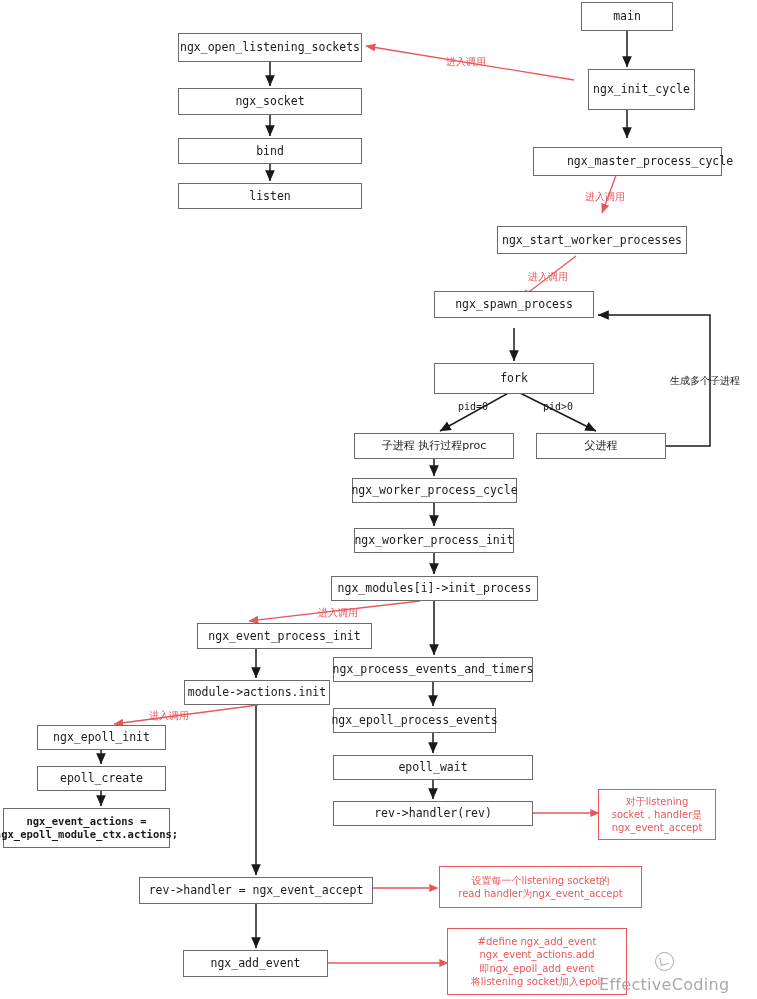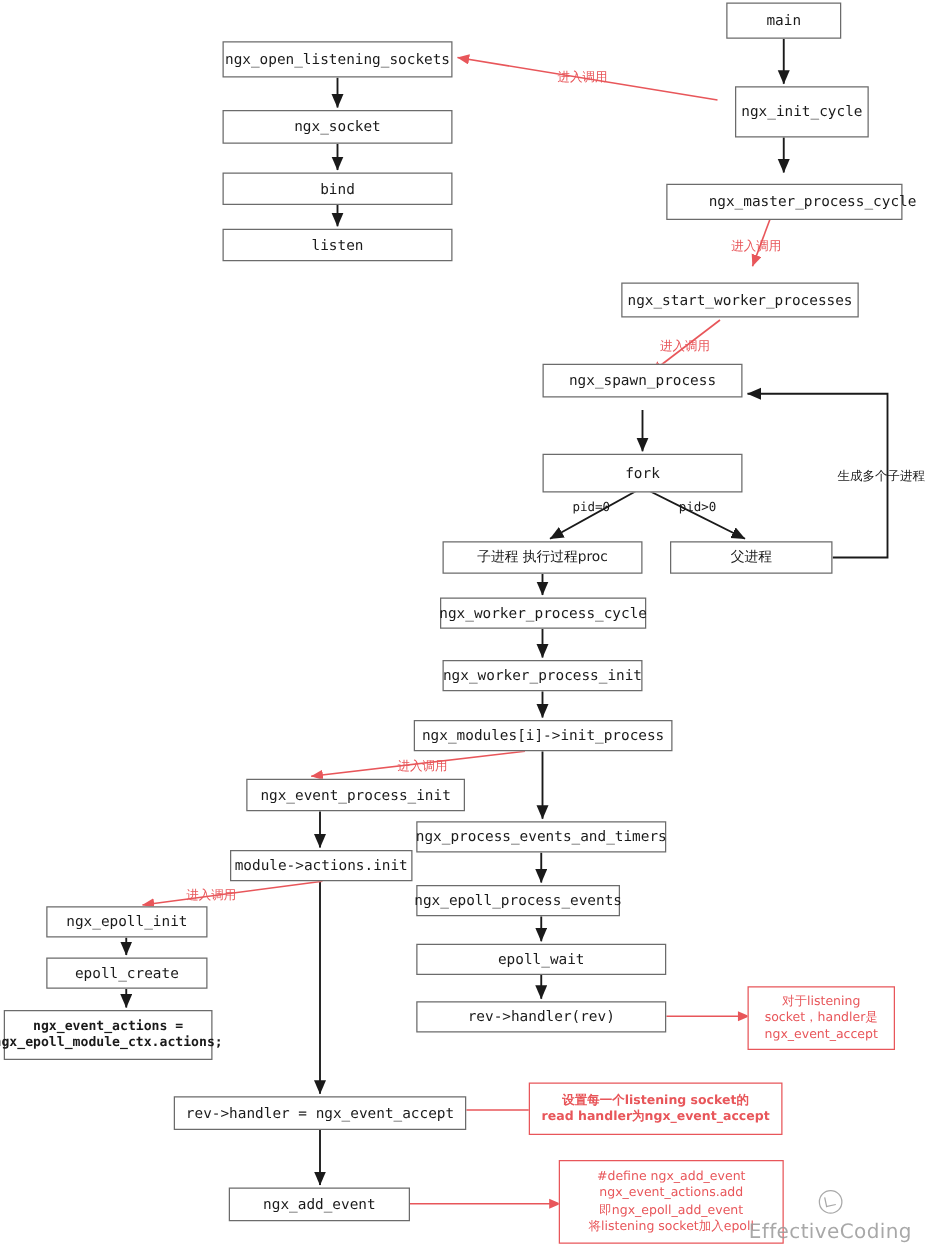--- a/index.html
+++ b/index.html
@@ -204,21 +204,21 @@
   <div class="node" style="left:333px;top:708px;width:163px;height:25px;">ngx_epoll_process_events</div>
   <div class="node" style="left:333px;top:755px;width:200px;height:25px;">epoll_wait</div>
   <div class="node" style="left:333px;top:801px;width:200px;height:25px;">rev-&gt;handler(rev)</div>
 
   <div class="node" style="left:139px;top:877px;width:234px;height:27px;">rev-&gt;handler = ngx_event_accept</div>
   <div class="node" style="left:183px;top:950px;width:145px;height:27px;">ngx_add_event</div>
 
   <div class="note" style="left:598px;top:789px;width:118px;height:51px;font-family:'DejaVu Sans','Liberation Sans',sans-serif;font-size:10px;">对于listening
 socket，handler是
 ngx_event_accept</div>
-  <div class="note" style="left:423px;top:866px;width:203px;height:42px;font-family:'DejaVu Sans','Liberation Sans',sans-serif;font-size:10px;font-weight:bold;">设置每一个listening socket的
+  <div class="note" style="left:439px;top:866px;width:203px;height:42px;font-family:'DejaVu Sans','Liberation Sans',sans-serif;font-size:10px;">设置每一个listening socket的
 read handler为ngx_event_accept</div>
   <div class="note" style="left:447px;top:928px;width:180px;height:67px;font-family:'DejaVu Sans','Liberation Sans',sans-serif;font-size:10px;">#define ngx_add_event
 ngx_event_actions.add
 即ngx_epoll_add_event
 将listening socket加入epoll</div>
 
   <div class="edge-label red cjk" style="left:446px;top:55px;">进入调用</div>
   <div class="edge-label red cjk" style="left:585px;top:190px;">进入调用</div>
   <div class="edge-label red cjk" style="left:528px;top:270px;">进入调用</div>
   <div class="edge-label red cjk" style="left:318px;top:606px;">进入调用</div>

